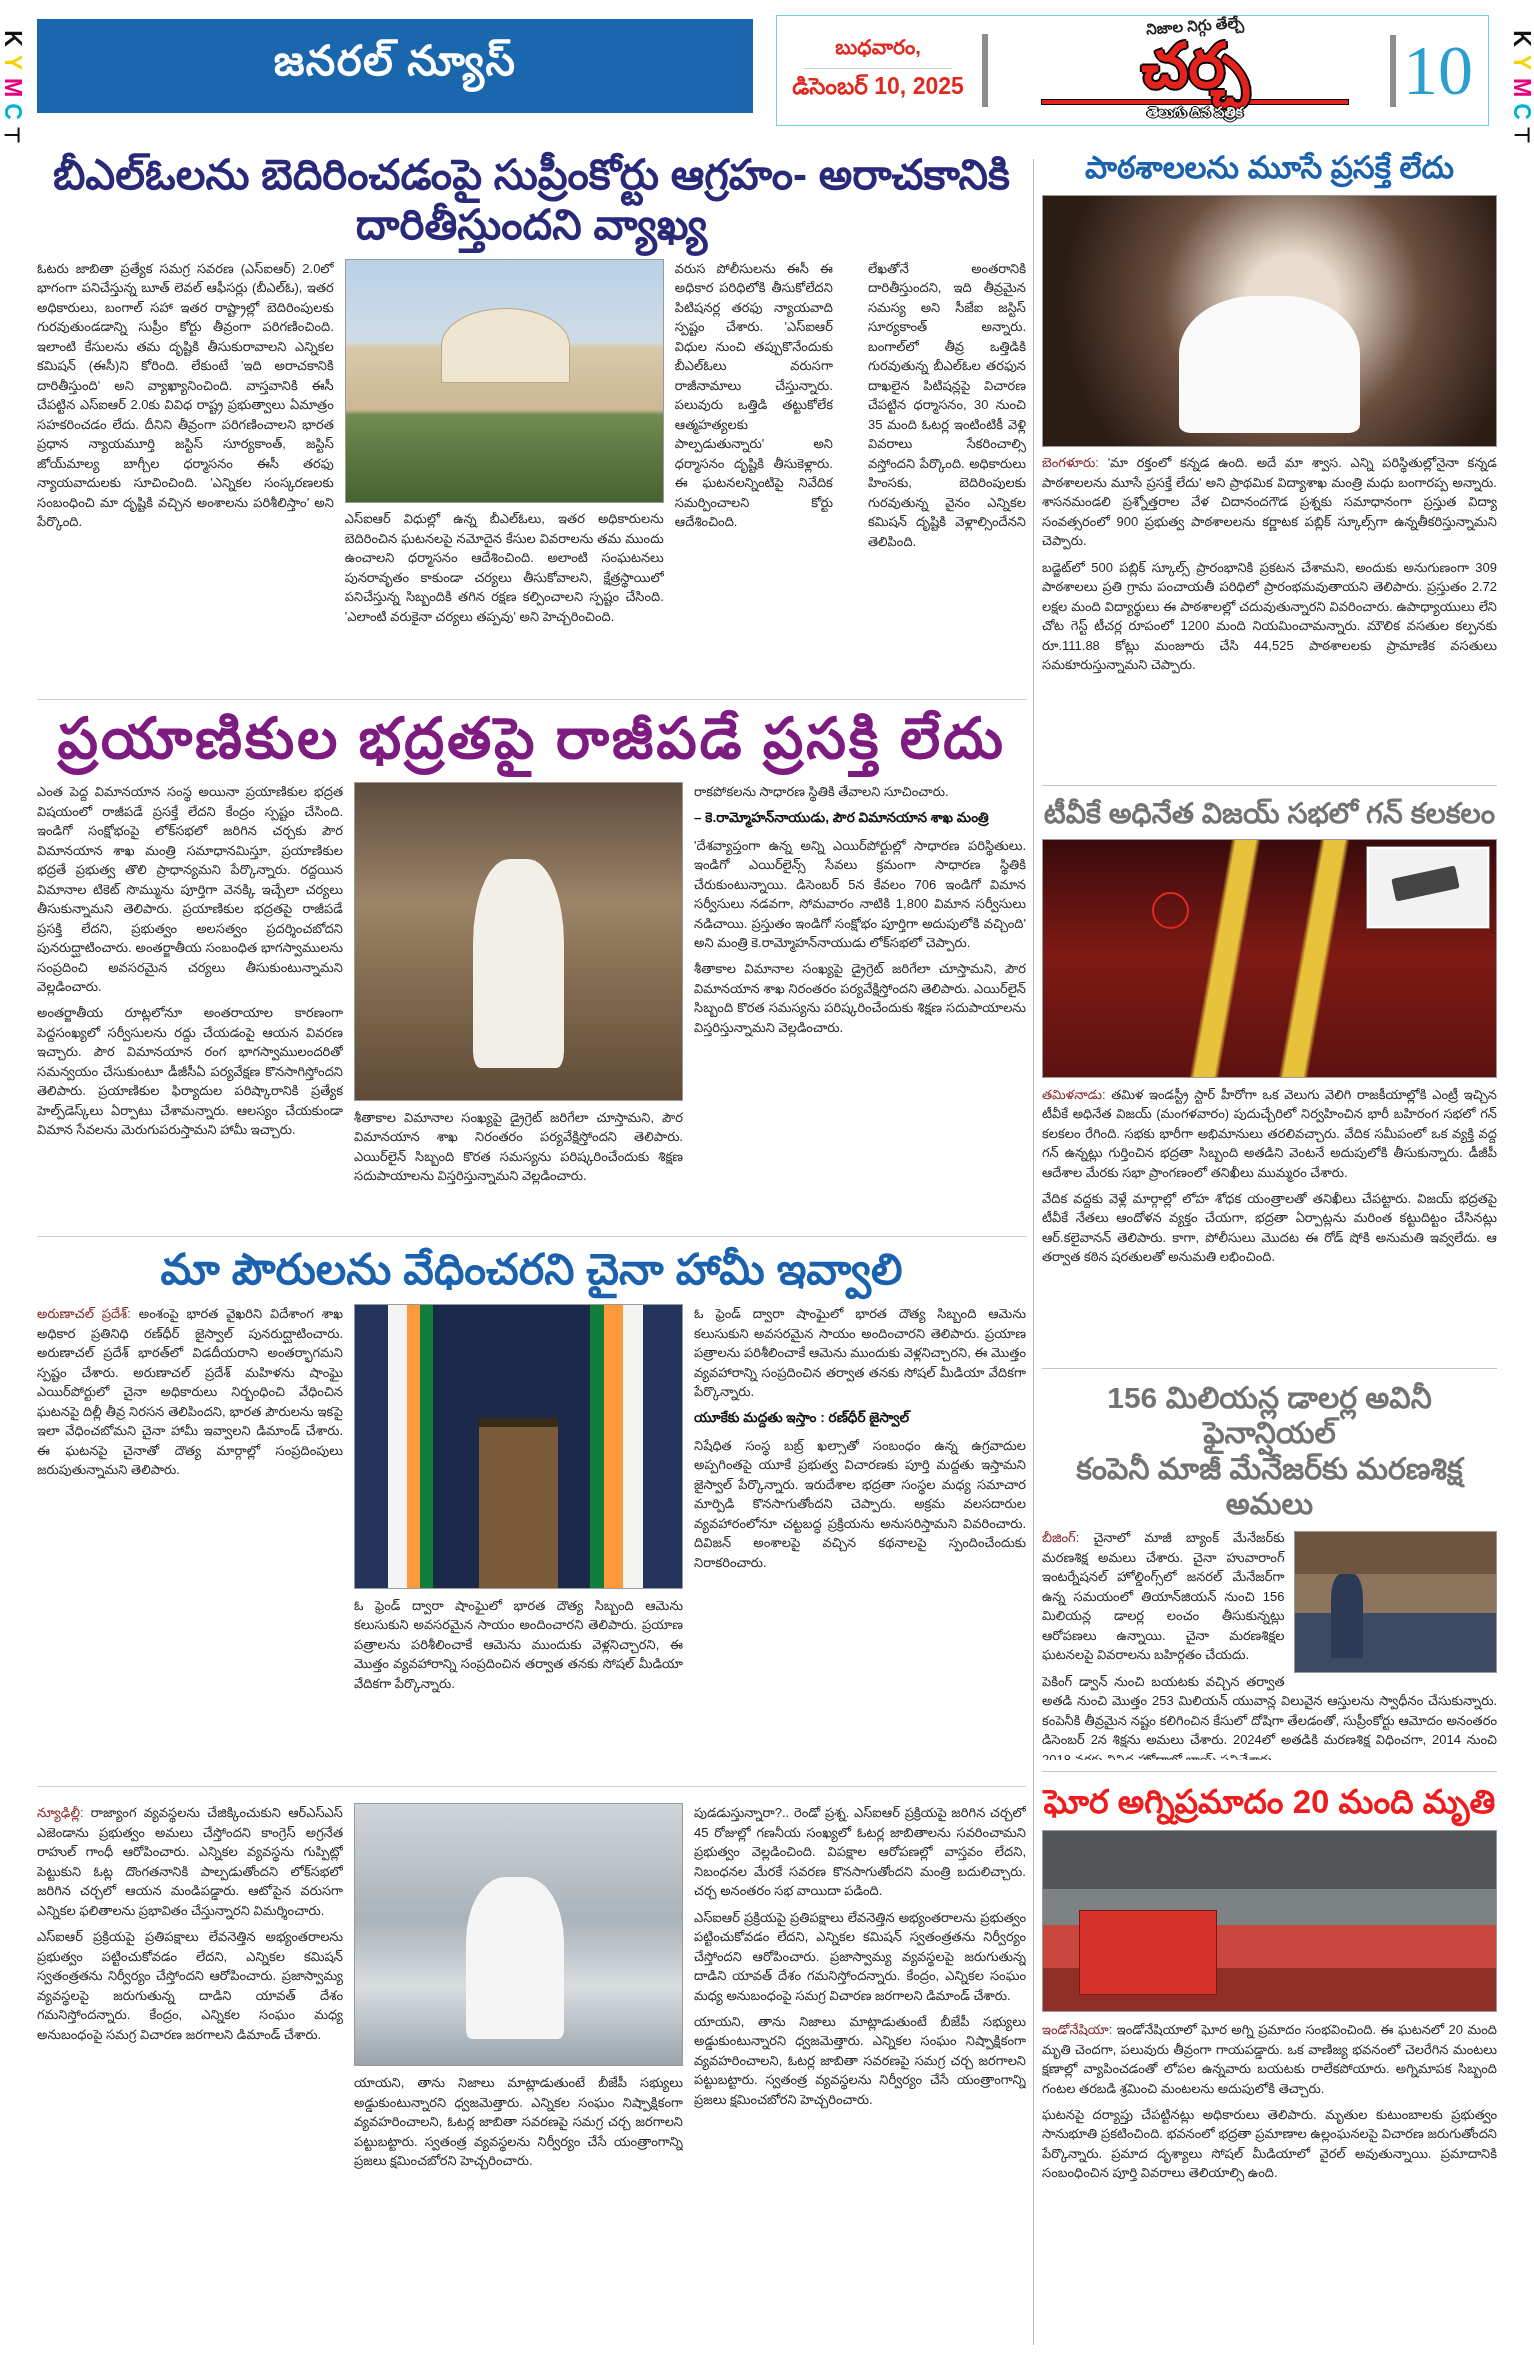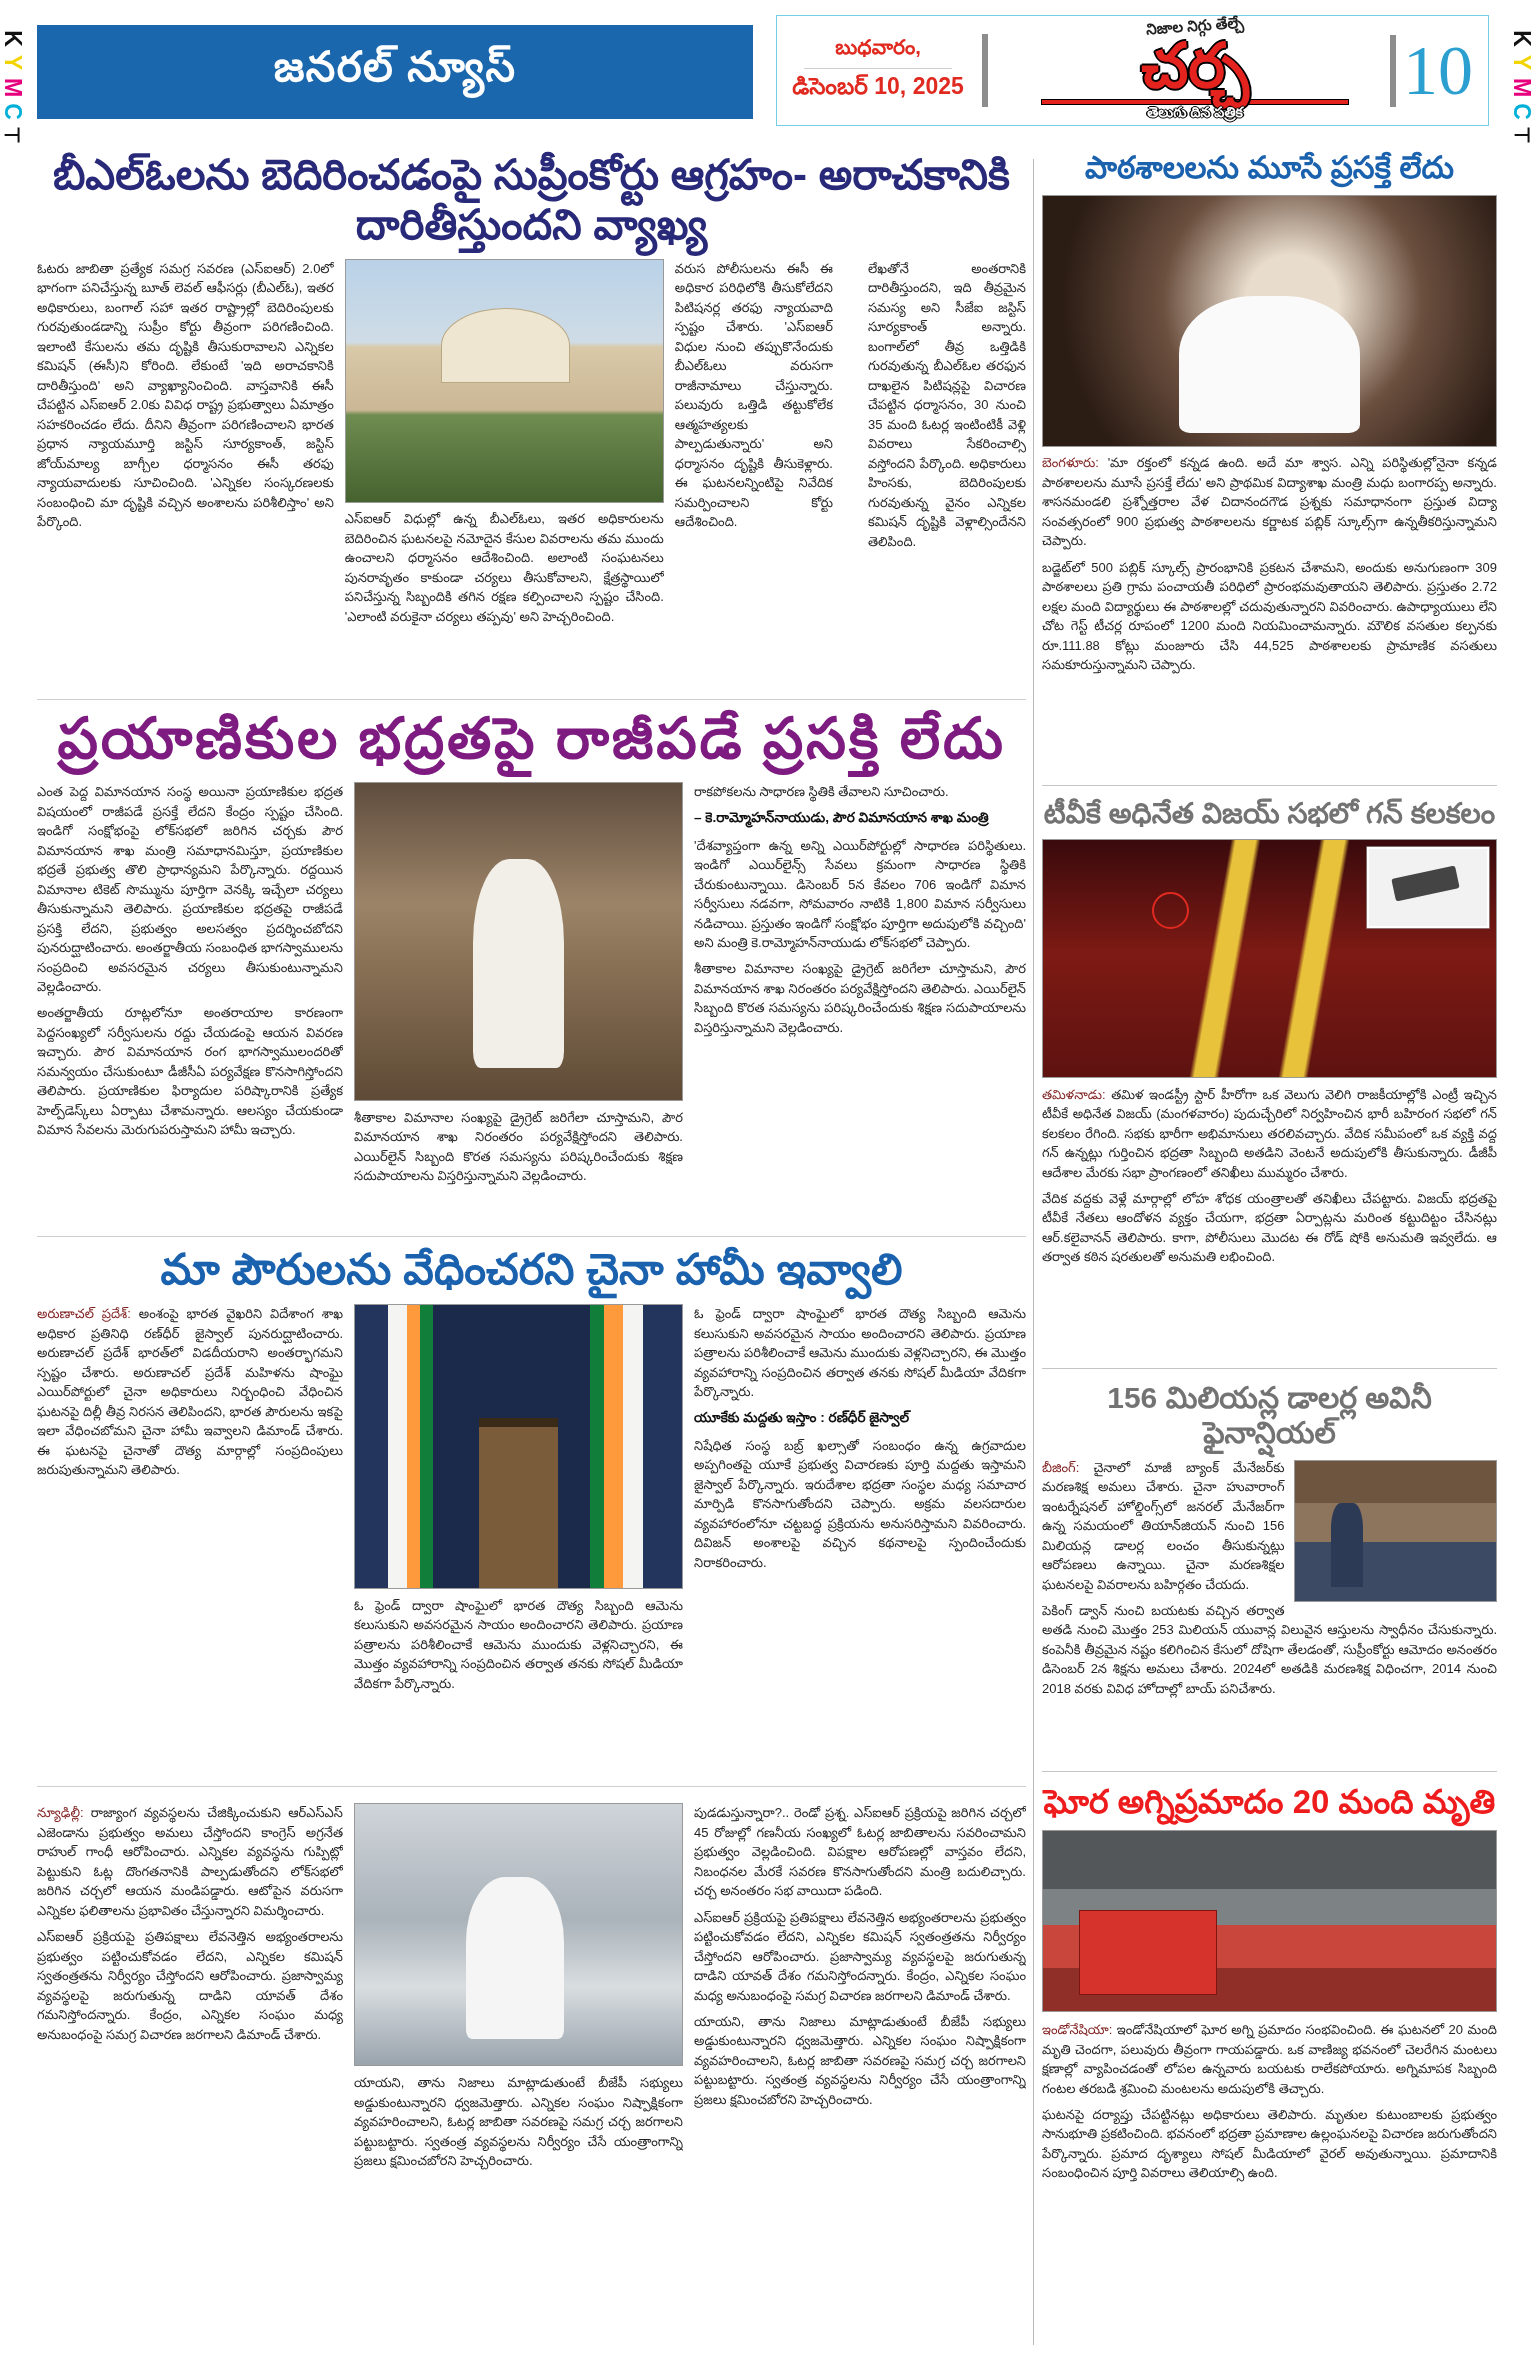--- a/index.html
+++ b/index.html
@@ -8,21 +8,21 @@
 
   
   .regmark { position:absolute; top:27px; display:flex; flex-direction:column; align-items:center; gap:1.4px; font-weight:bold; font-size:23px; line-height:1.0; }
   .regmark.left { left:2.7px; }
   .regmark.right { right:2.7px; }
   .regmark span { transform:rotate(90deg); display:block; }
   .reg-k { color:#111; } .reg-y { color:#f2d400; } .reg-m { color:#e6007e; } .reg-c { color:#00b0d8; }
   .reg-cross { color:#111; transform:rotate(90deg); font-size:20.3px; }
 
   
-  .section-banner { position:absolute; left:37px; top:25px; width:716px; height:94px;
+  .section-banner { position:absolute; left:37px; top:19px; width:716px; height:94px;
       background:#1a67ae; color:#fff; display:flex; align-items:center; justify-content:center;
       font-size:42px; font-weight:bold; letter-spacing:1.4px; }
   .masthead-box { position:absolute; left:776px; top:15px; width:713px; height:111px;
       border:1.4px solid #74cde2; display:flex; align-items:center; padding:4.1px 9.5px; }
   .date-block { width:183px; text-align:center; color:#e02a20; font-weight:bold; }
   .date-day { font-size:20.3px; }
   .date-sep { border:none; border-top:1.4px solid #cfcfcf; margin:4.1px 17.6px; }
   .date-date { font-size:23px; }
   .mast-vline { width:6.1px; height:73px; background:#8d8d8d; margin:0 12.2px; }
   .logo-block { flex:1; text-align:center; position:relative; }
@@ -252,20 +252,21 @@
       <div class="btxt" style="height:262px; margin-top:6.8px;">
         <p><span class="dl">తమిళనాడు:</span><span> తమిళ ఇండస్ట్రీ స్టార్ హీరోగా ఒక వెలుగు వెలిగి రాజకీయాల్లోకి ఎంట్రీ ఇచ్చిన టీవీకే అధినేత విజయ్ (మంగళవారం) పుదుచ్చేరిలో నిర్వహించిన భారీ బహిరంగ సభలో గన్ కలకలం రేగింది. సభకు భారీగా అభిమానులు తరలివచ్చారు. వేదిక సమీపంలో ఒక వ్యక్తి వద్ద గన్ ఉన్నట్లు గుర్తించిన భద్రతా సిబ్బంది అతడిని వెంటనే అదుపులోకి తీసుకున్నారు. డీజీపీ ఆదేశాల మేరకు సభా ప్రాంగణంలో తనిఖీలు ముమ్మరం చేశారు.</span></p>
         <p>వేదిక వద్దకు వెళ్లే మార్గాల్లో లోహ శోధక యంత్రాలతో తనిఖీలు చేపట్టారు. విజయ్ భద్రతపై టీవీకే నేతలు ఆందోళన వ్యక్తం చేయగా, భద్రతా ఏర్పాట్లను మరింత కట్టుదిట్టం చేసినట్లు ఆర్.కలైవానన్ తెలిపారు. కాగా, పోలీసులు మొదట ఈ రోడ్ షోకి అనుమతి ఇవ్వలేదు. ఆ తర్వాత కఠిన షరతులతో అనుమతి లభించింది.</p>
       </div>
     </section>
 
     <hr class="rail-sep">
 
     <section class="art" style="height:380px;">
       <h2 class="headline hl-rail-purple" style="font-size:30px;">156 మిలియన్ల డాలర్ల అవినీ ఫైనాన్షియల్</h2>
+      <h2 class="headline hl-rail-purple" style="font-size:30px;">కంపెనీ మాజీ మేనేజర్‌కు మరణశిక్ష అమలు</h2>
       <div class="btxt" style="height:291px; margin-top:6.8px;">
         <div class="photo ph-court float-photo"></div>
         <p><span class="dl">బీజింగ్:</span><span> చైనాలో మాజీ బ్యాంక్ మేనేజర్‌కు మరణశిక్ష అమలు చేశారు. చైనా హువారాంగ్ ఇంటర్నేషనల్ హోల్డింగ్స్‌లో జనరల్ మేనేజర్‌గా ఉన్న సమయంలో తియాన్‌జియన్ నుంచి 156 మిలియన్ల డాలర్ల లంచం తీసుకున్నట్లు ఆరోపణలు ఉన్నాయి. చైనా మరణశిక్షల ఘటనలపై వివరాలను బహిర్గతం చేయదు.</span></p>
         <p>పెకింగ్ డ్వాన్ నుంచి బయటకు వచ్చిన తర్వాత అతడి నుంచి మొత్తం 253 మిలియన్ యువాన్ల విలువైన ఆస్తులను స్వాధీనం చేసుకున్నారు. కంపెనీకి తీవ్రమైన నష్టం కలిగించిన కేసులో దోషిగా తేలడంతో, సుప్రీంకోర్టు ఆమోదం అనంతరం డిసెంబర్ 2న శిక్షను అమలు చేశారు. 2024లో అతడికి మరణశిక్ష విధించగా, 2014 నుంచి 2018 వరకు వివిధ హోదాల్లో బాయ్ పనిచేశారు.</p>
       </div>
     </section>
 
     <hr class="rail-sep">
 
     <section class="art" style="height:563px;">

